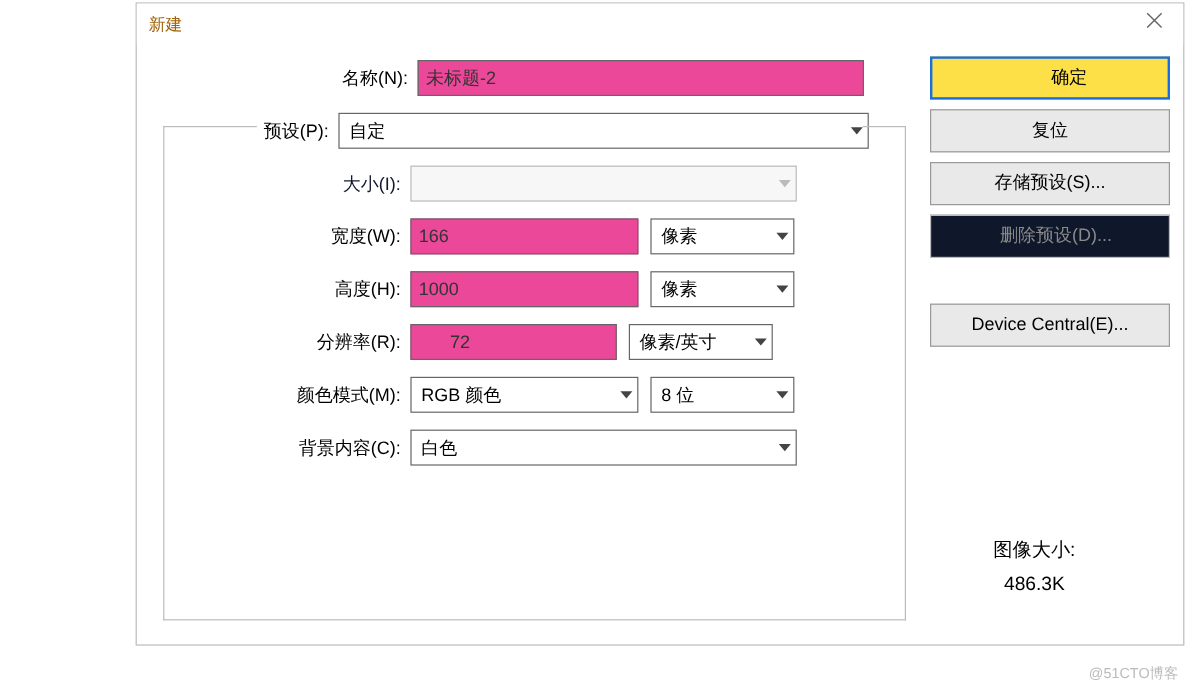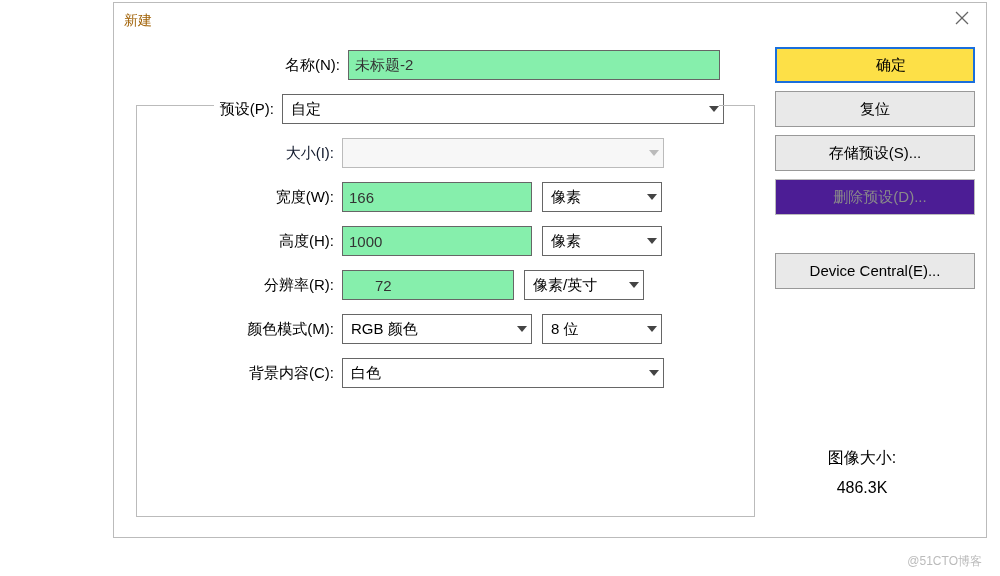--- a/index.html
+++ b/index.html
@@ -67,21 +67,21 @@
     height: 36px;
     line-height: 34px;
     text-align: center;
     border: 1px solid #999;
     background: #e9e9e9;
     margin-bottom: 8px;
     font-size: 15px;
     cursor: pointer;
   }
   .btn.primary { border: 2px solid #1a6fdc; background: #fde047; line-height: 32px; padding-left: 32px; }
-  .btn.disabled { color: #8a8a8a; background: #4c1d95; border-color: #bbb; cursor: default; padding-left: 10px; }
+  .btn.disabled { color: #8a8a8a; background: #0f172a; border-color: #bbb; cursor: default; padding-left: 10px; }
   .btn.gap-below { margin-bottom: 38px; }
   .image-size {
     position: absolute;
     right: 24px;
     bottom: 30px;
     width: 180px;
     text-align: center;
     color: #000;
     font-size: 16px;
   }
@@ -98,21 +98,21 @@
     padding-right: 8px;
     font-size: 15px;
   }
   .row .label.disabled { color: #0f172a; }
   input.text {
     height: 30px;
     border: 1px solid #666;
     padding: 0 6px;
     font-size: 15px;
     color: #333;
-    background: #86efac;
+    background: #ec4899;
   }
   .select {
     height: 30px;
     border: 1px solid #666;
     background: #fff;
     display: inline-flex;
     align-items: center;
     justify-content: space-between;
     padding: 0 4px 0 8px;
     cursor: pointer;

